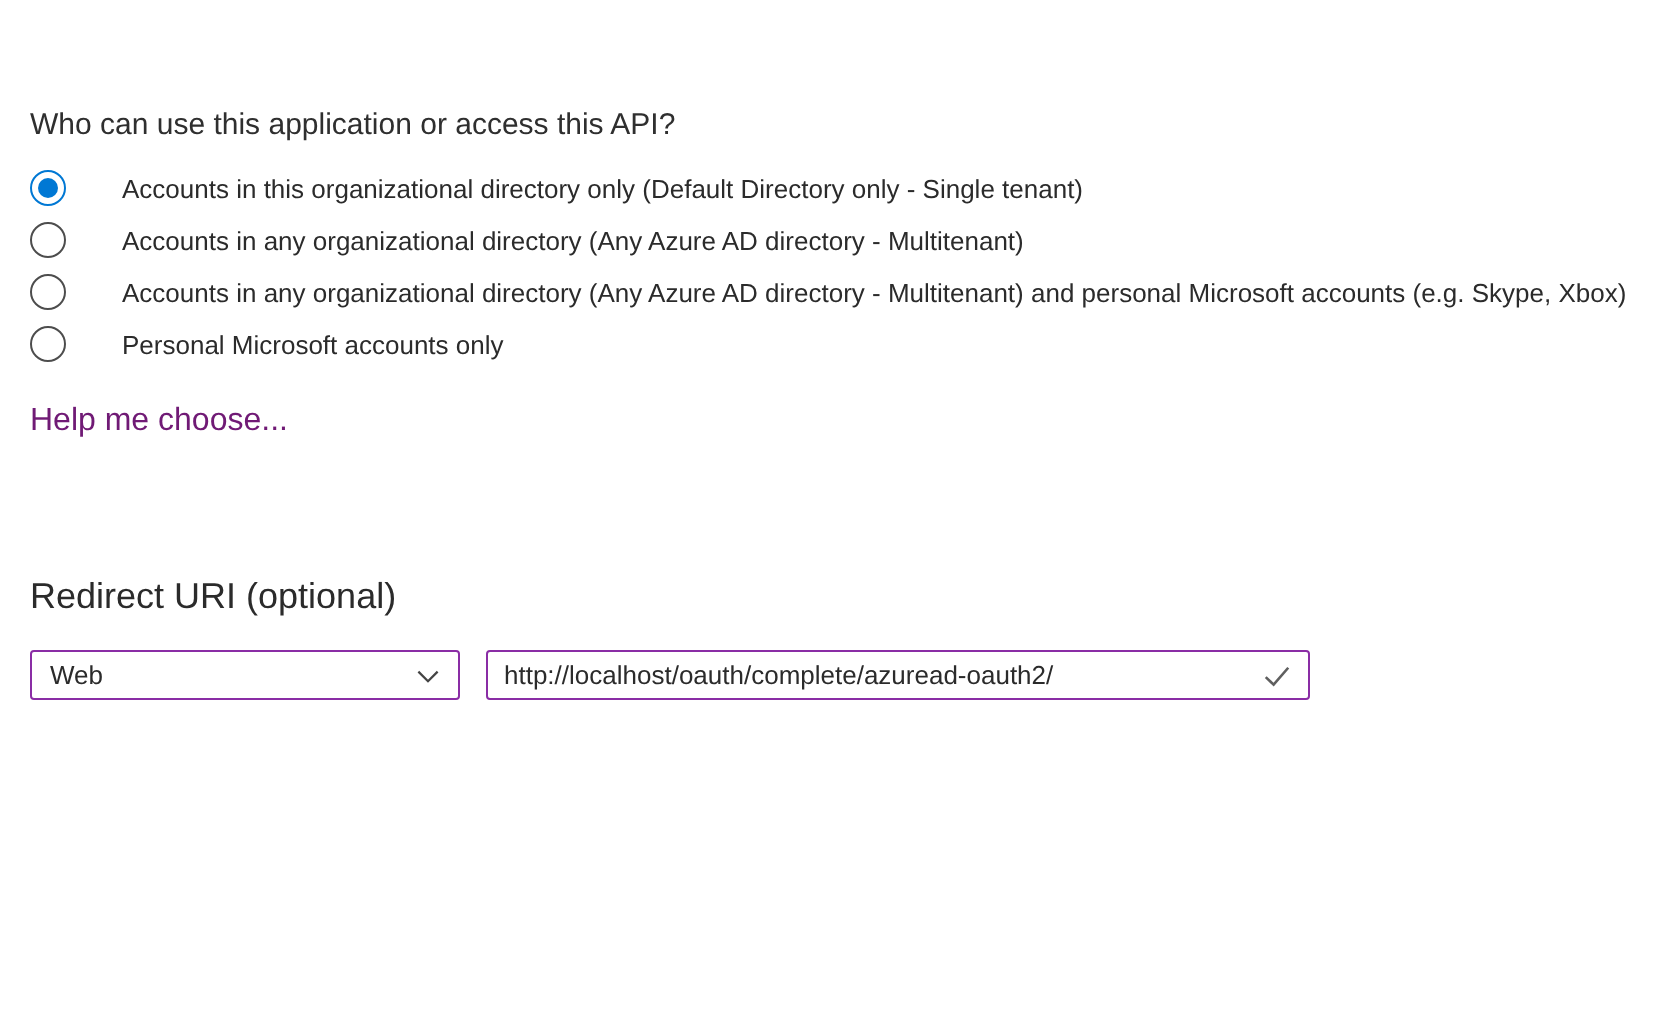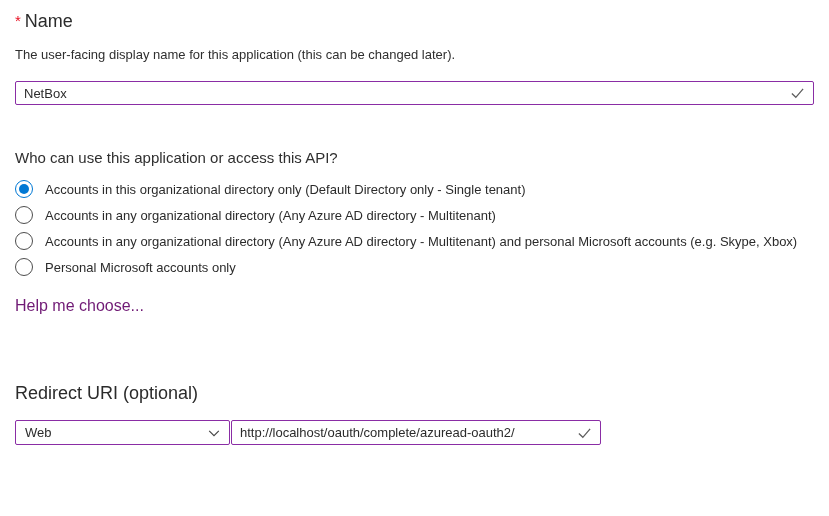--- a/index.html
+++ b/index.html
@@ -72,67 +72,55 @@
     background: #fff;
   }
   .radio-circle.selected { border-color: #0078d4; }
   .radio-circle.selected::after {
     content: '';
     position: absolute;
     left: 3px; top: 3px; right: 3px; bottom: 3px;
     border-radius: 50%;
     background: #0078d4;
   }
-  .radio-label { font-size: 13px; color: #2b2b2b; margin-left: 12px; white-space: nowrap; text-align: center; }
+  .radio-label { font-size: 13px; color: #2b2b2b; margin-left: 28px; white-space: nowrap; text-align: center; }
 
   .help-link {
     display: inline-block;
     margin-top: 17px;
     font-size: 16px;
     color: #701a75;
     text-decoration: none;
     cursor: pointer;
   }
 
   .redirect-section { margin-top: 67px; }
-  .controls-row { display: flex; margin-top: 16px; gap: 1px; }
+  .controls-row { display: flex; margin-top: 16px; gap: 13px; }
   .select-box {
     width: 215px;
     height: 25px;
     border: 1px solid #8a2da5;
     border-radius: 2px;
     display: flex;
     align-items: center;
     justify-content: space-between;
     padding: 0 8px 0 9px;
     font-size: 13px;
     color: #2b2b2b;
     cursor: pointer;
     background: #fff;
   }
-  .uri-wrap { position: relative; width: 370px; }
+  .uri-wrap { position: relative; width: 412px; }
   .uri-wrap .text-input { height: 25px; }
 </style>
 </head>
 <body>
 
 <div class="page">
 
-  <section>
-    <h1 class="section-title"><span class="required-marker">*</span><span>Name</span></h1>
-    <p class="helper-text">The user-facing display name for this application (this can be changed later).</p>
-    <div class="input-wrap">
-      <input class="text-input" type="text" value="NetBox" style="">
-      <span class="check-icon">
-        <svg width="15" height="15" viewBox="0 0 16 16">
-          <path d="M2 8.6 L6.2 12.6 L14 3.6" stroke="#5f5f5f" stroke-width="1.4" fill="none"></path>
-        </svg>
-      </span>
-    </div>
-  </section>
 
   <section class="account-section">
     <p class="question-text">Who can use this application or access this API?</p>
 
     <div class="radio-group">
       <div class="radio-row">
         <span class="radio-circle selected"></span>
         <span class="radio-label">Accounts in this organizational directory only (Default Directory only - Single tenant)</span>
       </div>
       <div class="radio-row">

